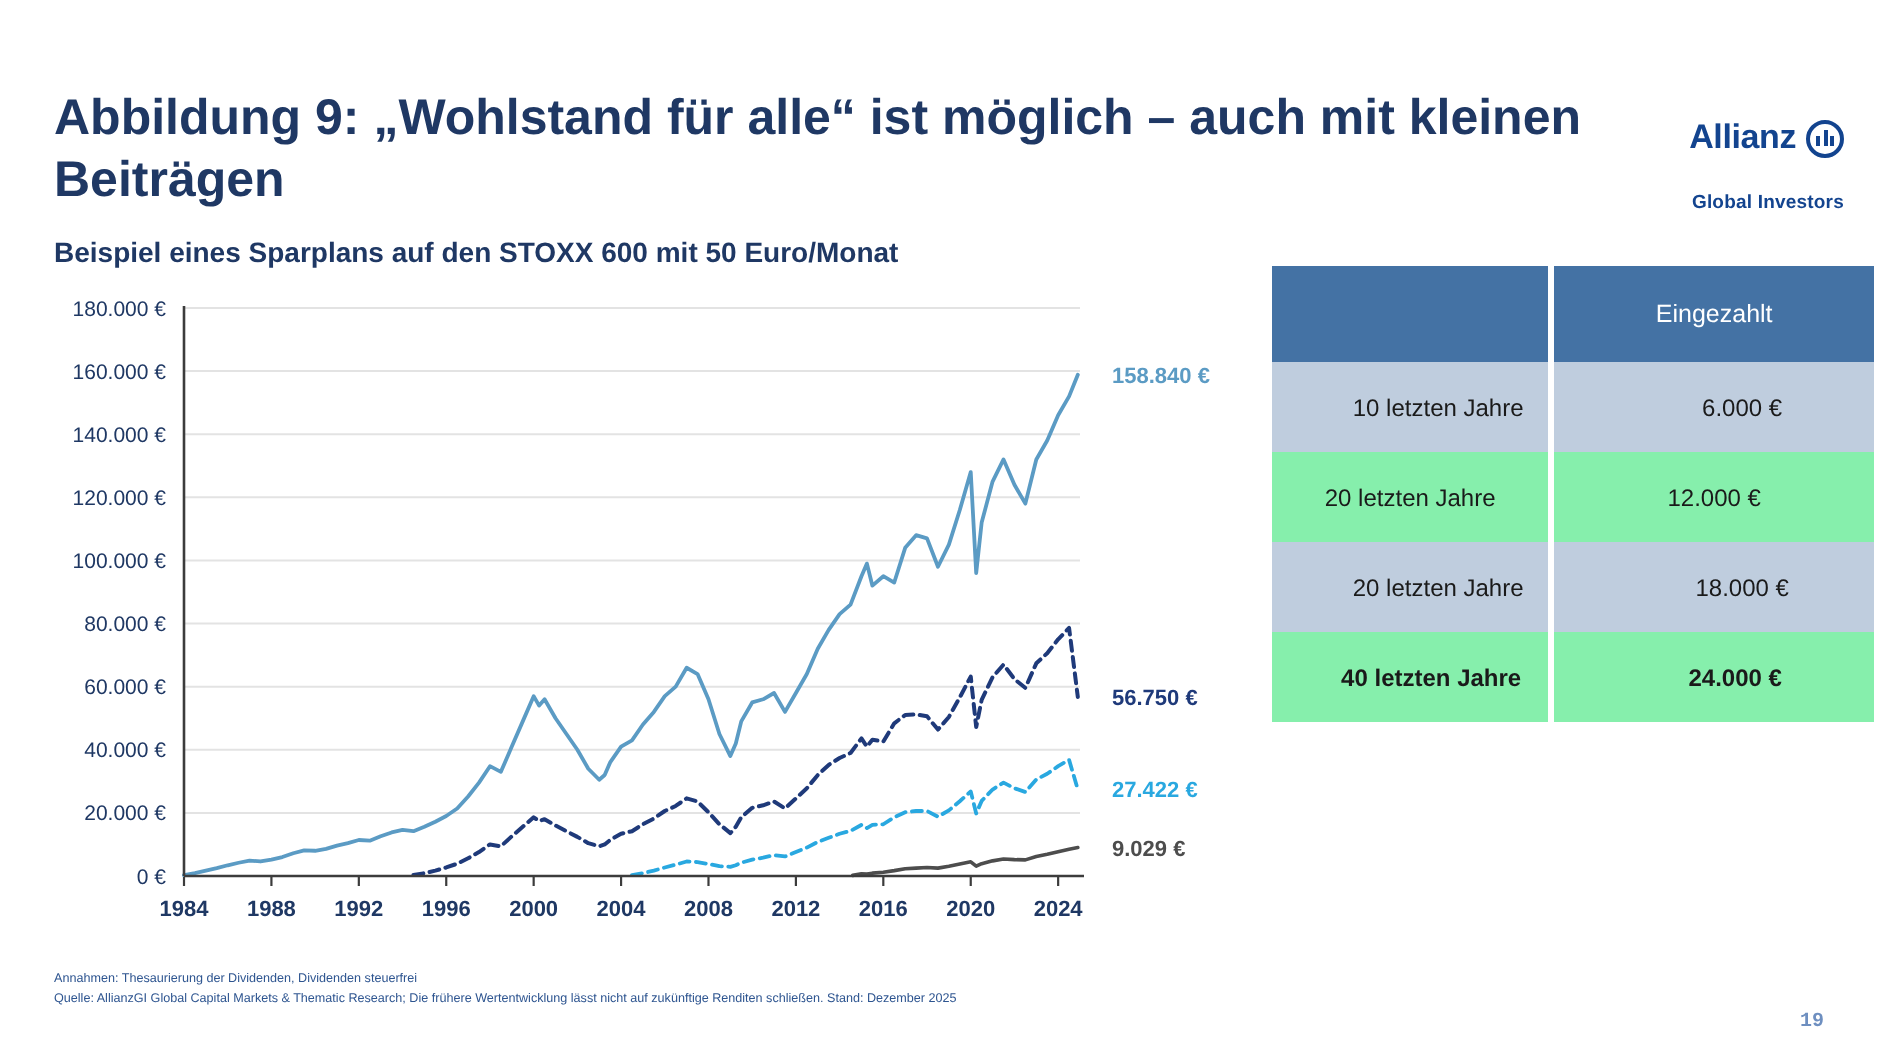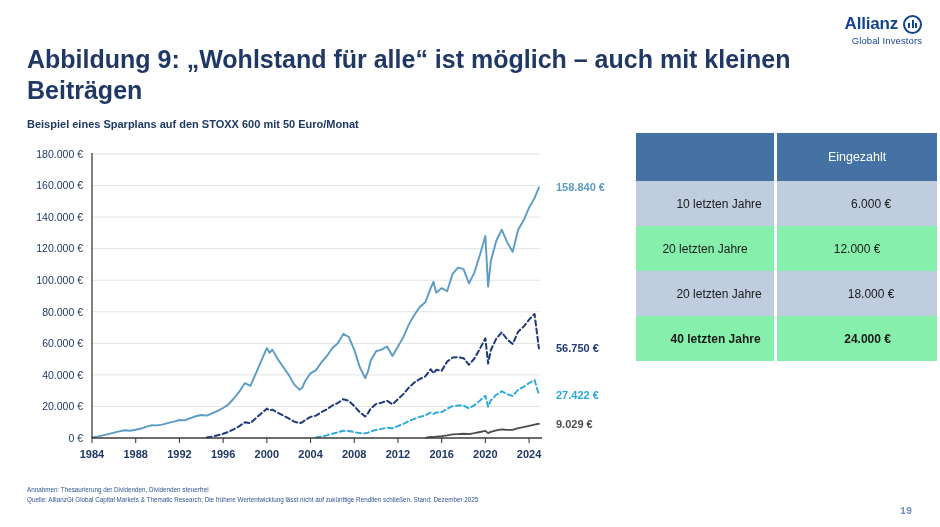--- a/index.html
+++ b/index.html
@@ -8,48 +8,48 @@
     width: 940px; height: 527px;
     background: #ffffff;
     font-family: "Liberation Sans", sans-serif;
     position: relative;
     overflow: hidden;
     color: #1F3864;
   }
 
   
   #logo { position:absolute; right:18px; top:14px; text-align:right; }
-  #logo .logo-row { display:flex; align-items:center; justify-content:flex-end; gap:5px; }
+  #logo .logo-row { display:flex; align-items:center; justify-content:flex-end; gap:5px;margin-top:45px; }
   #logo .logo-word {
     font-family:"Liberation Sans", sans-serif;
     font-size:17px; font-weight:bold; color:#13448F; letter-spacing:-0.2px;
   }
   #logo .logo-mark {
     width:19px; height:19px; border-radius:50%;
     border:2px solid #13448F; display:flex; align-items:flex-end;
     justify-content:center; gap:1.5px; padding-bottom:3.5px;
   }
   #logo .logo-mark i { display:block; width:2px; background:#13448F; }
   #logo .logo-mark i:nth-child(1){ height:5px; }
   #logo .logo-mark i:nth-child(2){ height:8px; }
   #logo .logo-mark i:nth-child(3){ height:5px; }
   #logo .logo-sub {
-    font-size:9.5px; color:#13448F; margin-top:1px; letter-spacing:0.1px;
+    font-size:9.5px; color:#13448F; margin-top:17px; letter-spacing:0.1px;font-weight:bold;
   }
 
   
   #page-title {
     position:absolute; left:27px; top:44px; width:790px;
     font-size:25px; line-height:1.25; color:#1F3864; font-weight:700;
   }
 
   
   #chart-subtitle {
     position:absolute; left:27px; top:118px;
-    font-size:11px; font-weight:bold; color:#1F3864;
+    font-size:14px; font-weight:bold; color:#1F3864;
   }
 
   
   #chart-area { position:absolute; left:0px; top:140px; width:630px; height:340px; }
   #chart-svg { display:block; }
   .axis-label { font-size:10.5px; fill:#1F3864; font-family:"Liberation Sans", sans-serif; }
   .ytick { text-anchor:end; }
   .xtick { text-anchor:middle; font-weight:bold; font-size:11px; }
   .gridline { stroke:#E3E3E3; stroke-width:1; }
   .axis-line { stroke:#3C3C3C; stroke-width:1.3; }

